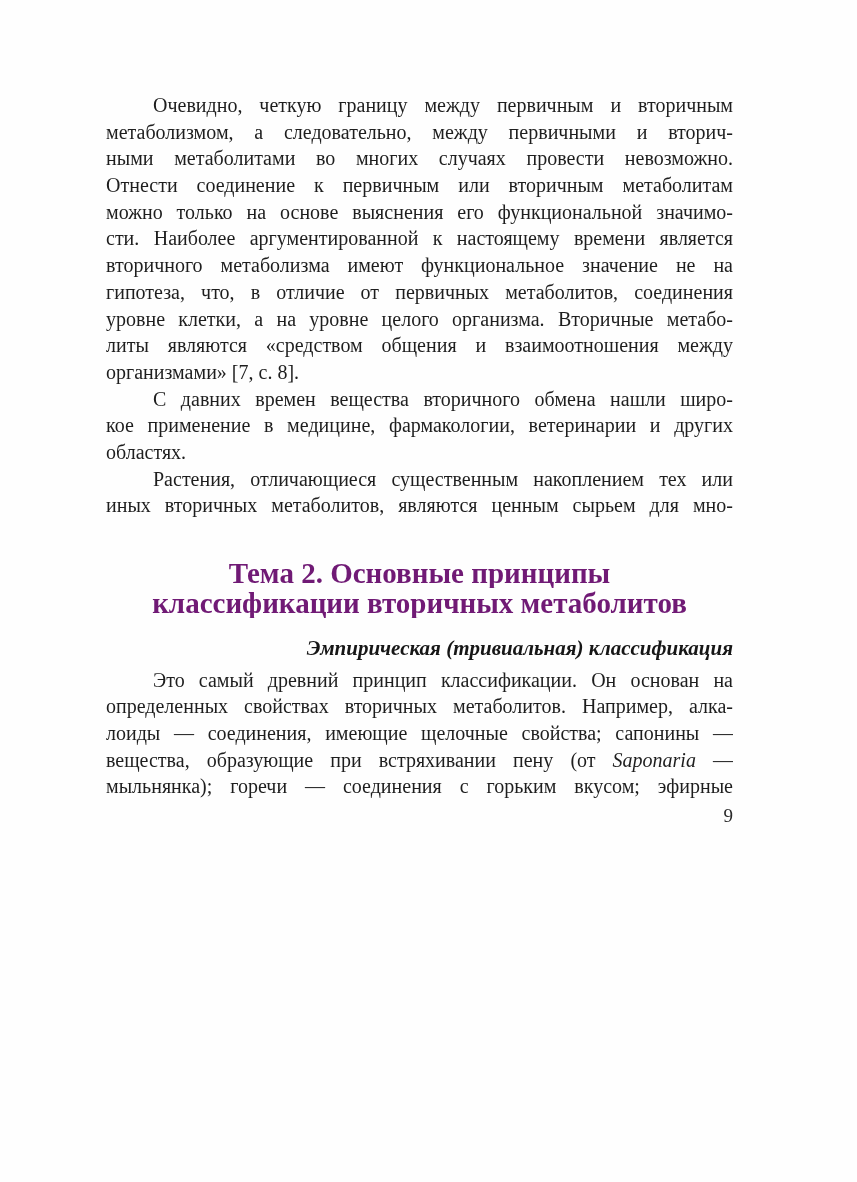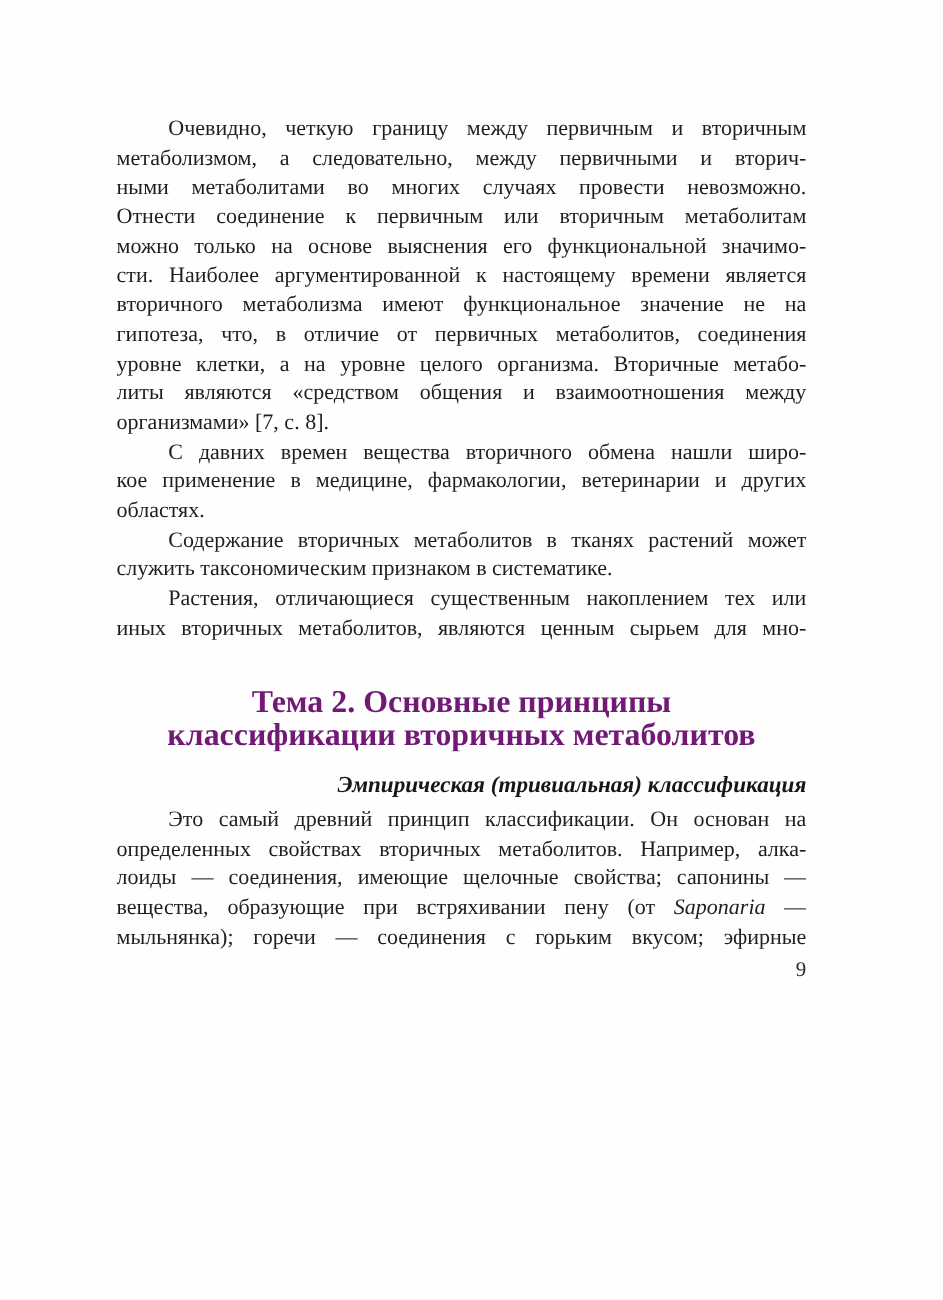--- a/index.html
+++ b/index.html
@@ -7,21 +7,21 @@
     position: relative;
     width: 857px;
     height: 1182px;
     background: #fefefe;
     overflow: hidden;
     font-family: "Liberation Serif", serif;
   }
   .column {
     position: absolute;
     left: 106px;
-    top: 104px;
+    top: 92px;
     width: 627px;
     color: #1e1e1e;
     font-size: 20px;
     line-height: 26.7px;
   }
   .para { margin: 0; }
   .bl {                      
     text-align: justify;
     text-align-last: justify;
     height: 26.7px;
@@ -78,24 +78,20 @@
       <div class="bl">литы являются «средством общения и взаимоотношения между</div>
       <div class="bl last">организмами» [7, с. 8].</div>
     </div>
 
     <div class="para">
       <div class="bl first">С давних времен вещества вторичного обмена нашли широ-</div>
       <div class="bl">кое применение в медицине, фармакологии, ветеринарии и других</div>
       <div class="bl last">областях.</div>
     </div>
 
-    <div class="para">
-      <div class="bl first">Содержание вторичных метаболитов в тканях растений может</div>
-      <div class="bl last">служить таксономическим признаком в систематике.</div>
-    </div>
 
     <div class="para">
       <div class="bl first">Растения, отличающиеся существенным накоплением тех или</div>
       <div class="bl">иных вторичных метаболитов, являются ценным сырьем для мно-</div>
     </div>
 
 
     <div class="heading">
       <div class="hl">Тема 2. Основные принципы</div>
       <div class="hl">классификации вторичных метаболитов</div>

